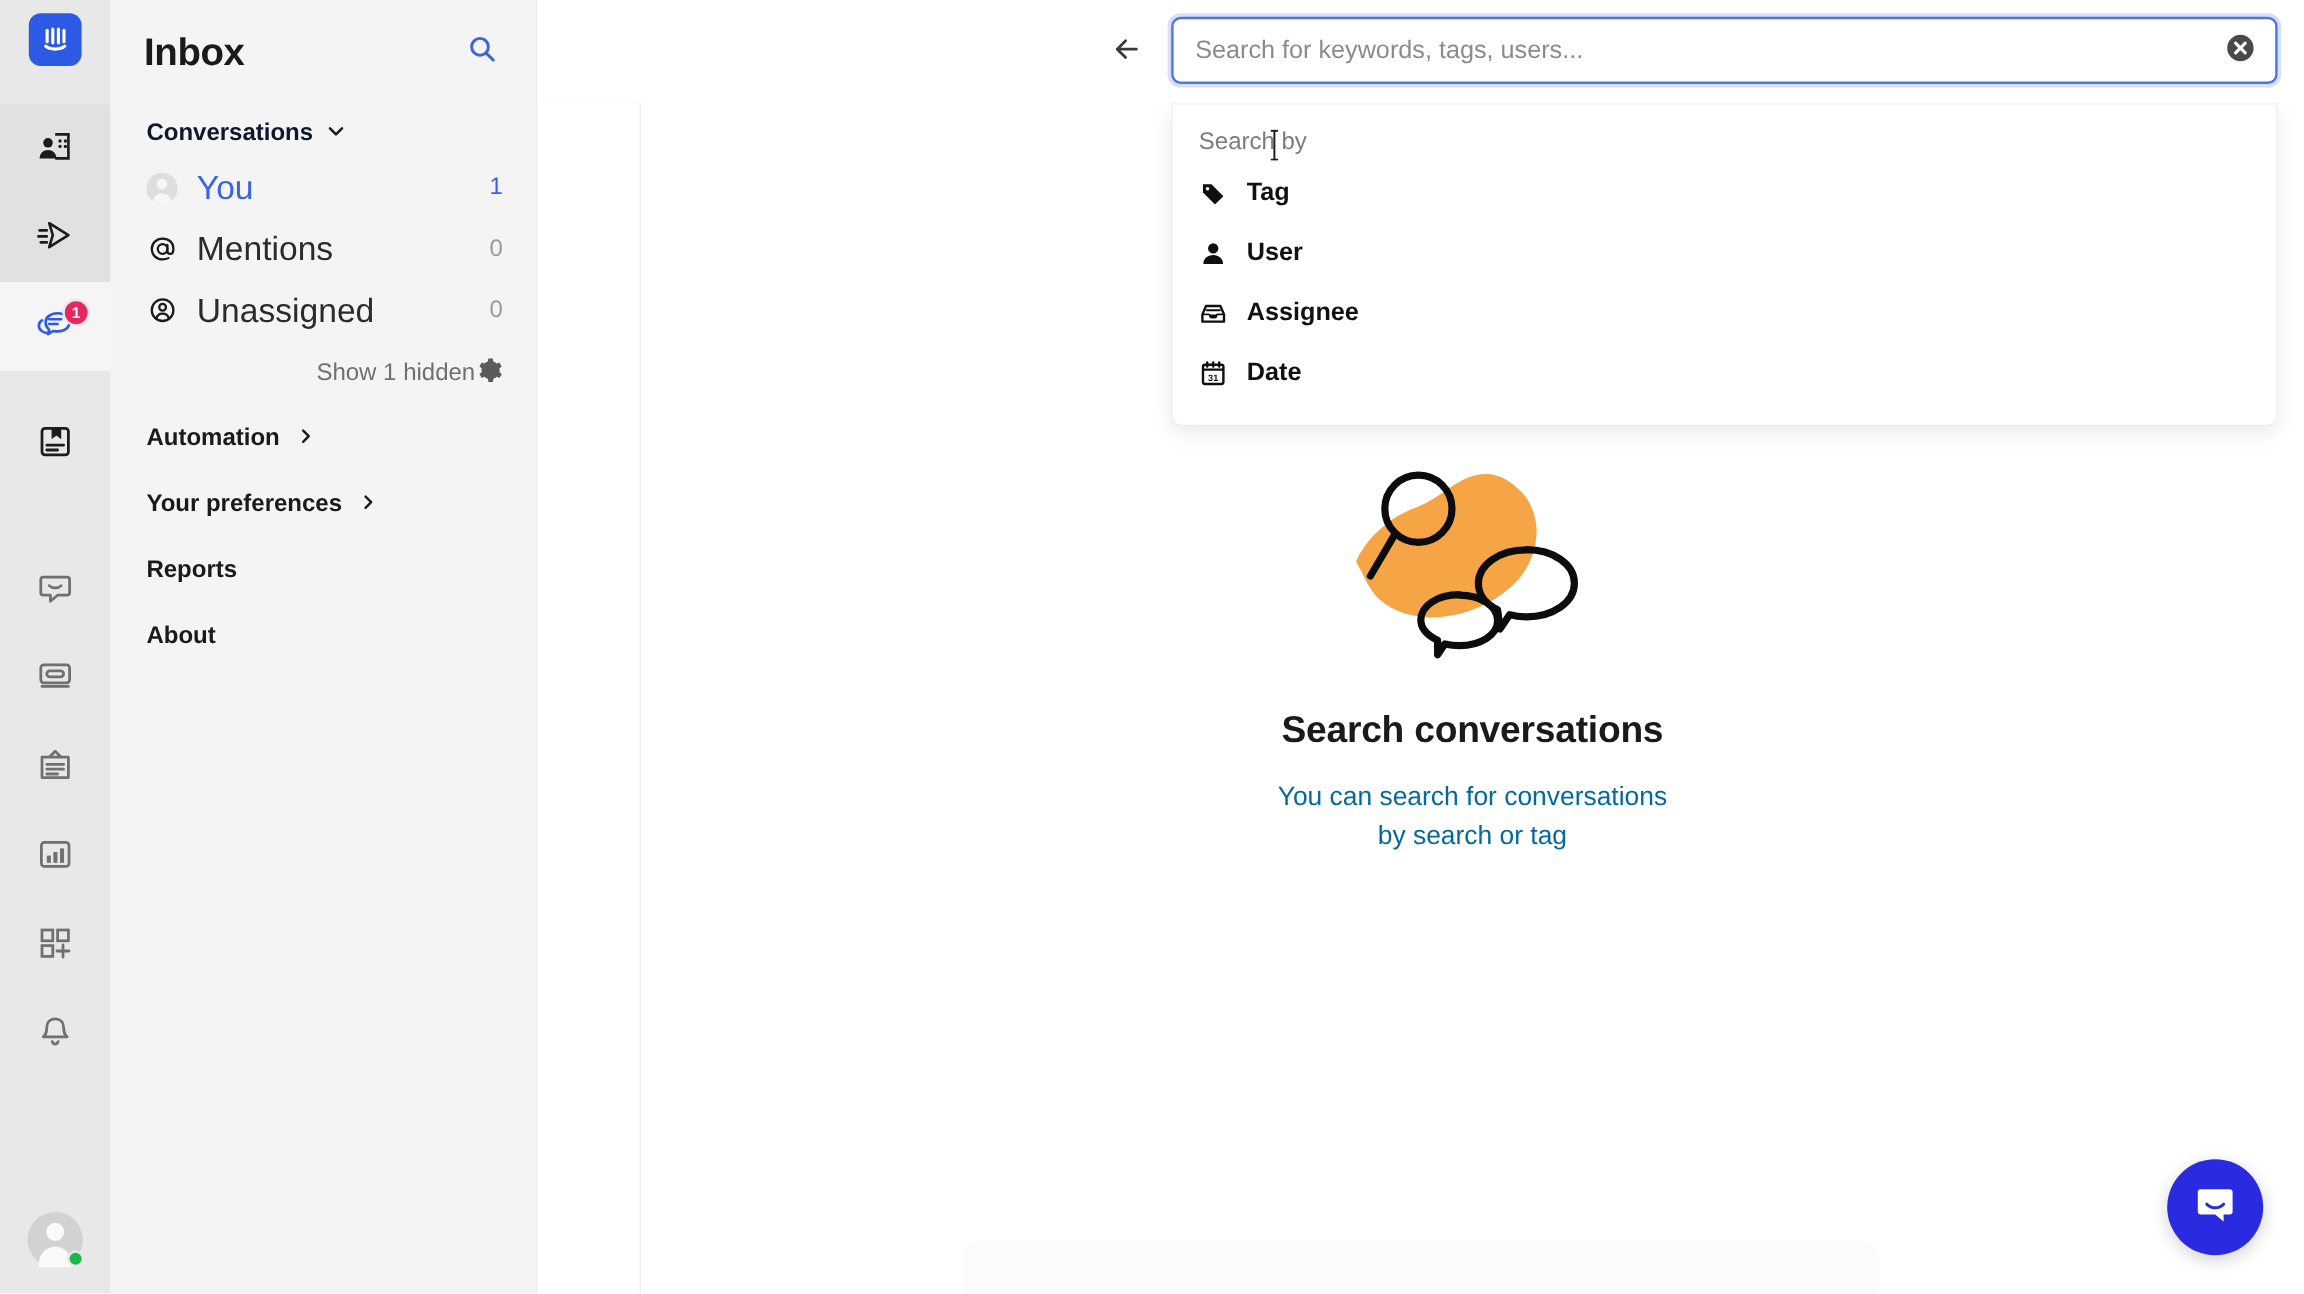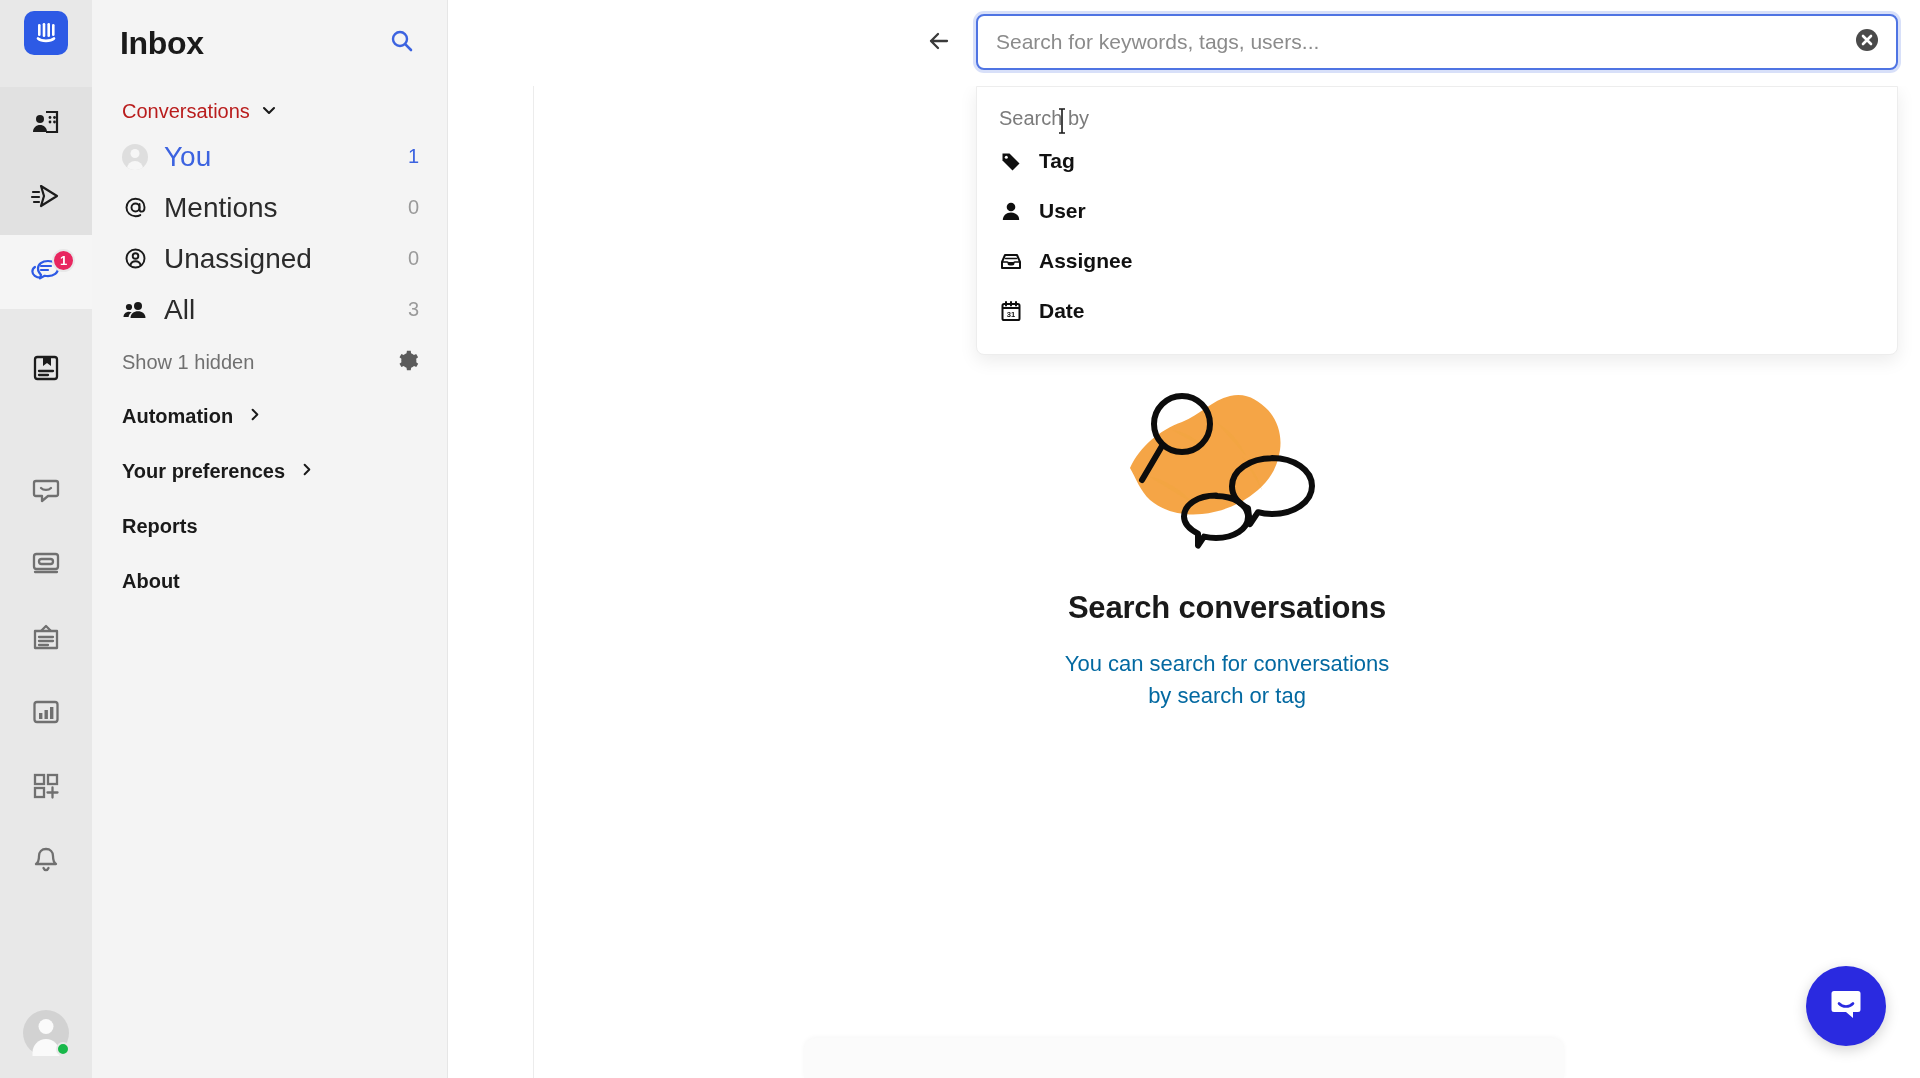--- a/index.html
+++ b/index.html
@@ -73,38 +73,38 @@
   .sidebar-head {
     display: flex; align-items: center; justify-content: space-between;
     height: 86px; padding-top: 0;
   }
   .sidebar-title { font-size: 32px; font-weight: 700; color: #1a1a1a; letter-spacing: -0.3px; }
   .search-btn { width: 34px; height: 34px; display: flex; align-items: center; justify-content: center; cursor: pointer; }
   .section-head {
     display: flex; align-items: center; gap: 11px;
     margin-top: 14px; margin-bottom: 8px; padding-left: 2px; cursor: pointer;
   }
-  .section-head-label { font-size: 20px; font-weight: 400; color: #b91c1c; }
+  .section-head-label { font-size: 20px; font-weight: 700; color: #0f172a; }
   .nav-item {
     display: flex; align-items: center;
     height: 51px; padding-left: 2px; cursor: pointer; gap: 16px;
   }
   .nav-ico { width: 26px; height: 26px; display: flex; align-items: center; justify-content: center; flex: 0 0 26px; }
   .nav-label { font-size: 28px; color: #2b2b2b; flex: 1 1 auto; }
   .nav-label.blue { color: #3c63e0; font-weight: 500; }
   .nav-count { font-size: 20px; color: #9a9a9a; }
   .nav-count.blue { color: #3c63e0; }
   .nav-avatar {
     width: 26px; height: 26px; border-radius: 50%; background: #dedede;
     position: relative; overflow: hidden; flex: 0 0 26px;
   }
   .nav-avatar .h { position: absolute; left: 50%; top: 5px; transform: translateX(-50%); width: 9px; height: 9px; border-radius: 50%; background: #f6f6f6; }
   .nav-avatar .b { position: absolute; left: 50%; bottom: -1px; transform: translateX(-50%); width: 16px; height: 10px; border-radius: 9px 9px 0 0; background: #f6f6f6; }
   .hidden-row {
-    display: flex; align-items: center; justify-content: space-between;
+    display: flex; align-items: center; justify-content: flex-end;
     height: 54px; padding-left: 2px; cursor: pointer;
   }
   .hidden-label { font-size: 20px; color: #707070; }
   .menu-link {
     display: flex; align-items: center; gap: 14px;
     height: 55px; padding-left: 2px; cursor: pointer;
   }
   .menu-link-label { font-size: 20px; font-weight: 600; color: #1a1a1a; }
 
   
@@ -378,32 +378,20 @@
         <svg width="25" height="25" viewBox="0 0 25 25">
           <circle cx="12.5" cy="12.5" r="9" fill="none" stroke="#1a1a1a" stroke-width="1.9"></circle>
           <circle cx="12.5" cy="10" r="2.8" fill="none" stroke="#1a1a1a" stroke-width="1.9"></circle>
           <path d="M7.3 19.5c.6-2.6 2.7-4.2 5.2-4.2s4.6 1.6 5.2 4.2" fill="none" stroke="#1a1a1a" stroke-width="1.9" stroke-linecap="round"></path>
         </svg>
       </span>
       <span class="nav-label">Unassigned</span>
       <span class="nav-count">0</span>
     </div>
 
-    <div class="nav-item">
-      <span class="nav-ico">
-        <svg width="26" height="26" viewBox="0 0 26 26">
-          <circle cx="16" cy="9" r="4" fill="#1a1a1a"></circle>
-          <path d="M8.5 21c0-4.2 3.3-6.8 7.5-6.8s7.5 2.6 7.5 6.8z" fill="#1a1a1a"></path>
-          <circle cx="7" cy="10" r="3.1" fill="#1a1a1a"></circle>
-          <path d="M1.5 20c0-3.2 2.4-5.3 5.5-5.3 1 0 1.9.2 2.7.6-1.9 1.2-3 3-3.1 4.7z" fill="#1a1a1a"></path>
-        </svg>
-      </span>
-      <span class="nav-label">All</span>
-      <span class="nav-count">3</span>
-    </div>
 
     <div class="hidden-row">
       <span class="hidden-label">Show 1 hidden</span>
       <span>
         <svg width="23" height="23" viewBox="0 0 24 24">
           <path d="M12 8.3a3.7 3.7 0 100 7.4 3.7 3.7 0 000-7.4zm9.2 3.7c0-.6-.05-1.2-.15-1.75l2-1.55-2-3.45-2.35 1a8.6 8.6 0 00-3-1.75L15.4 1.8h-4L11 4.5a8.6 8.6 0 00-3 1.75l-2.35-1-2 3.45 2 1.55a9.3 9.3 0 000 3.5l-2 1.55 2 3.45 2.35-1a8.6 8.6 0 003 1.75l.4 2.7h4l.4-2.7a8.6 8.6 0 003-1.75l2.35 1 2-3.45-2-1.55c.1-.55.15-1.15.15-1.75z" fill="#5b5b5b"></path>
         </svg>
       </span>
     </div>
 

